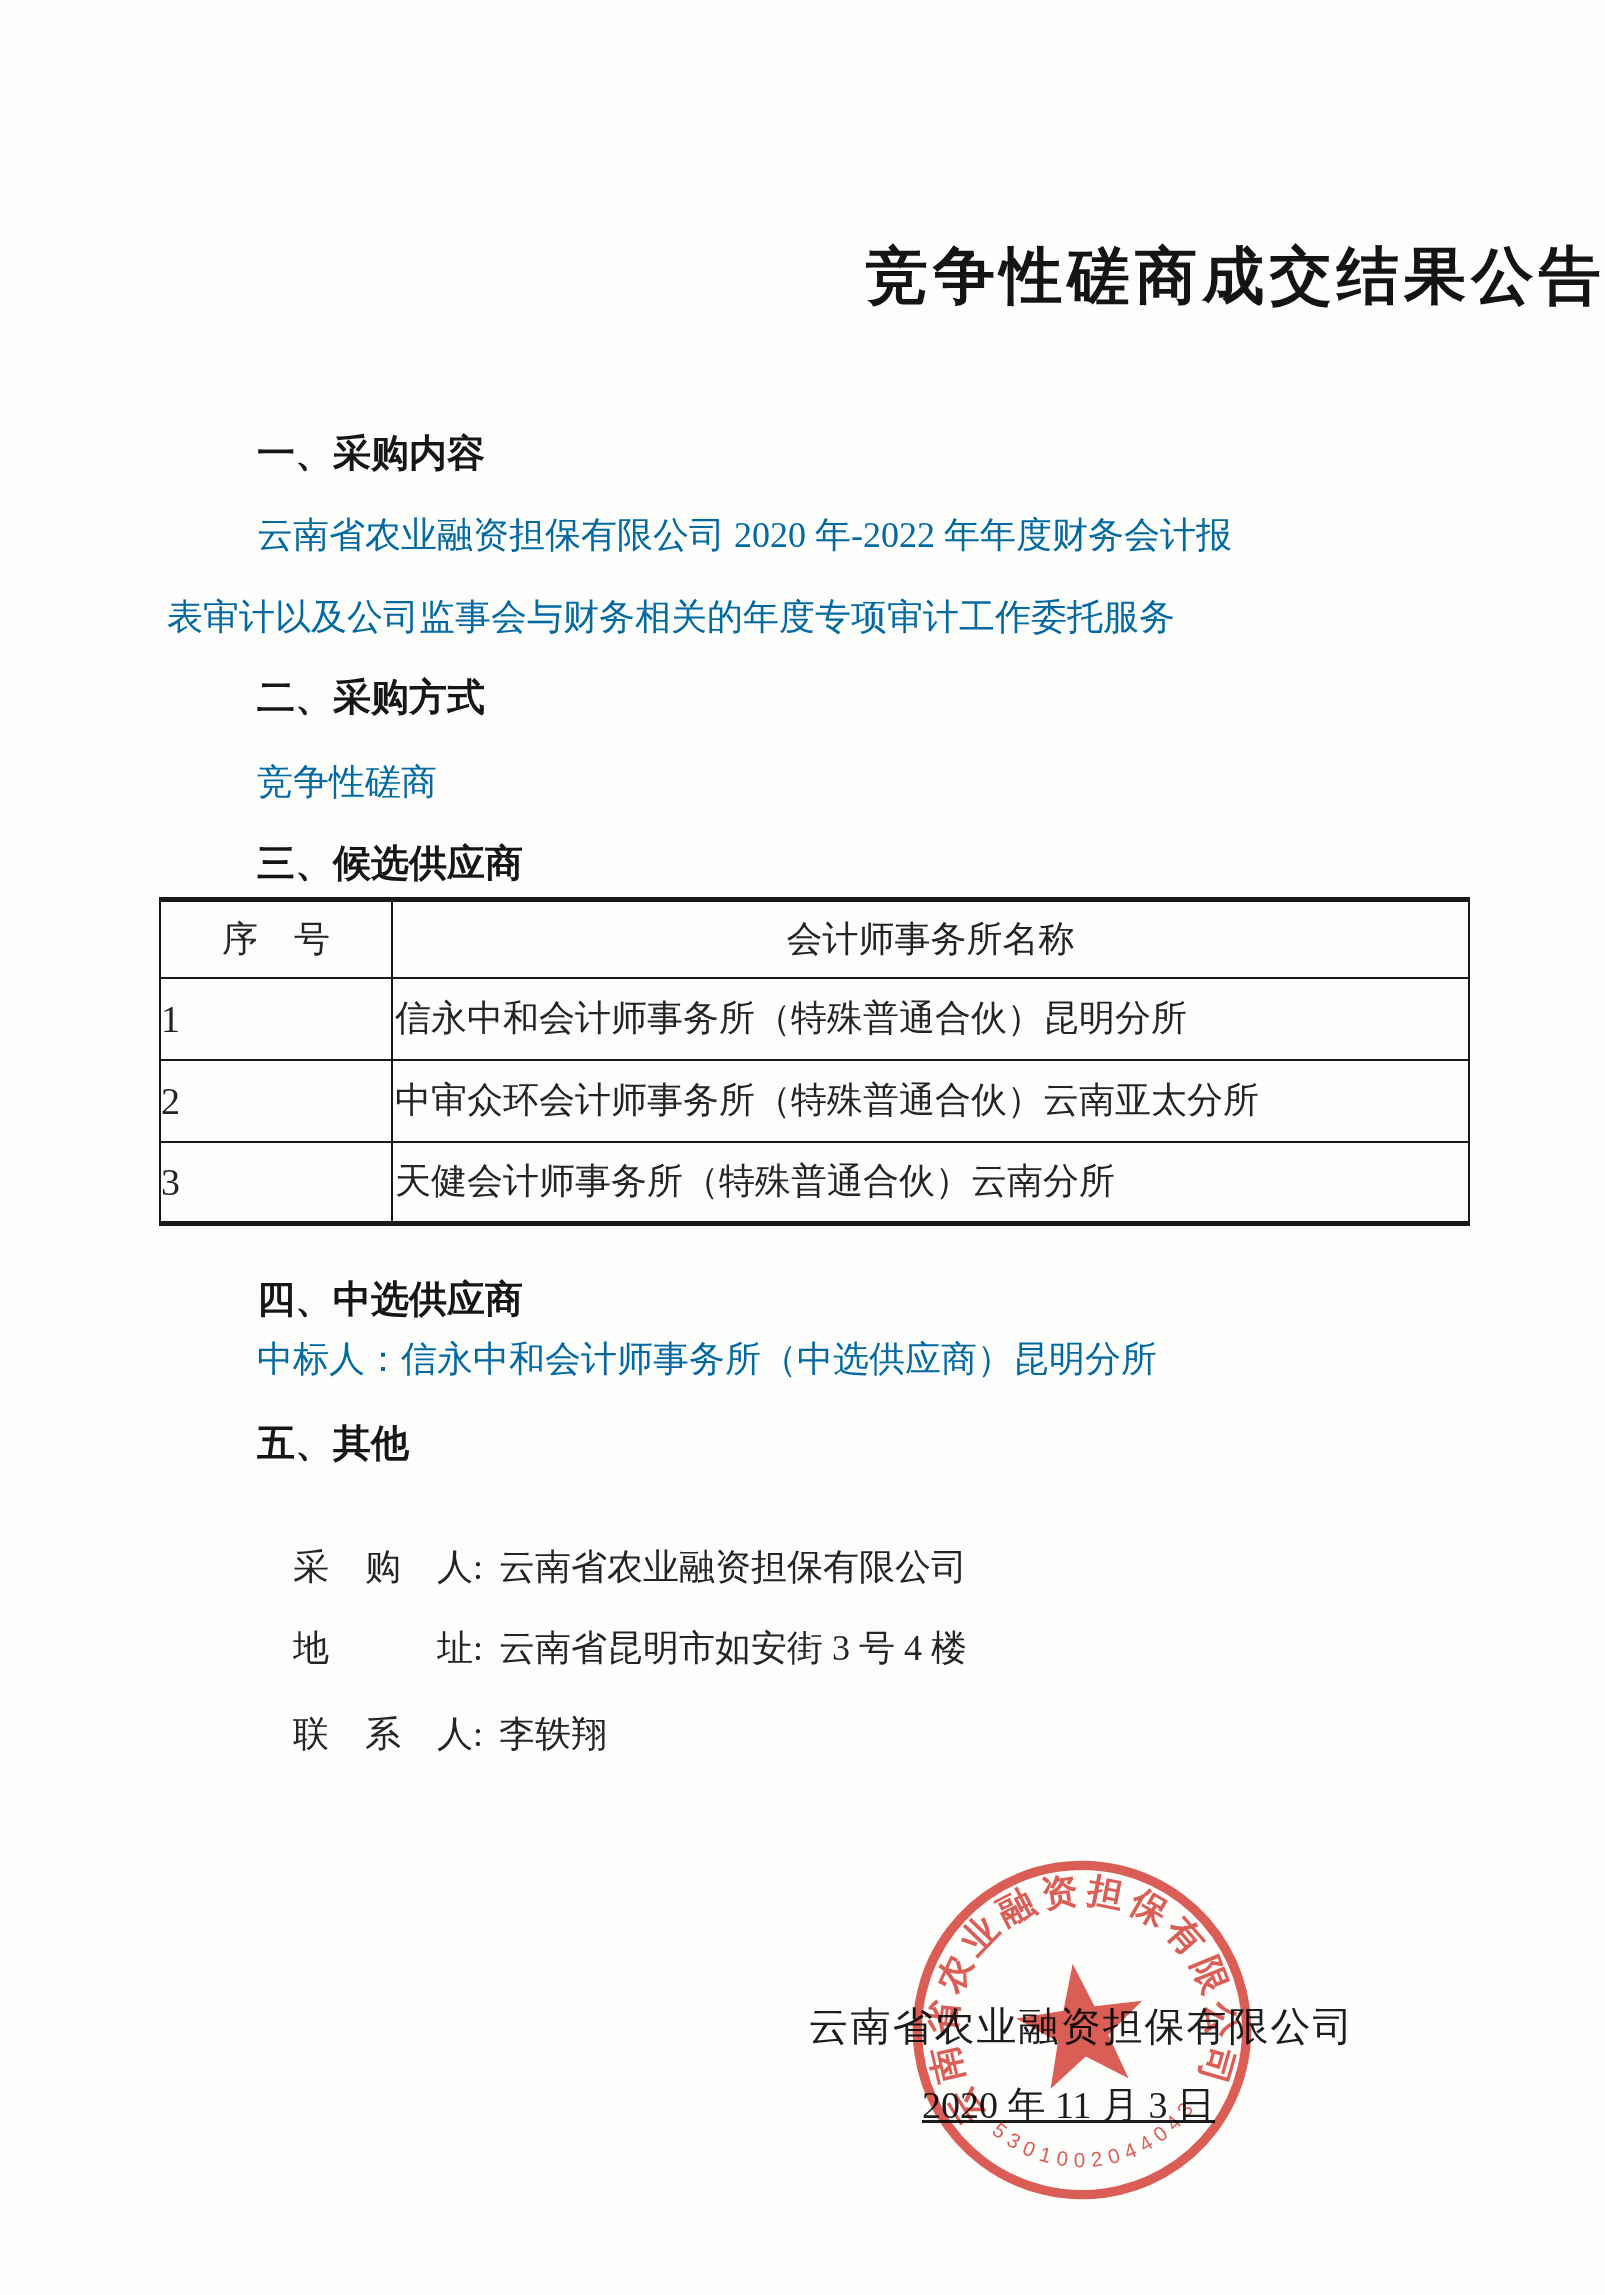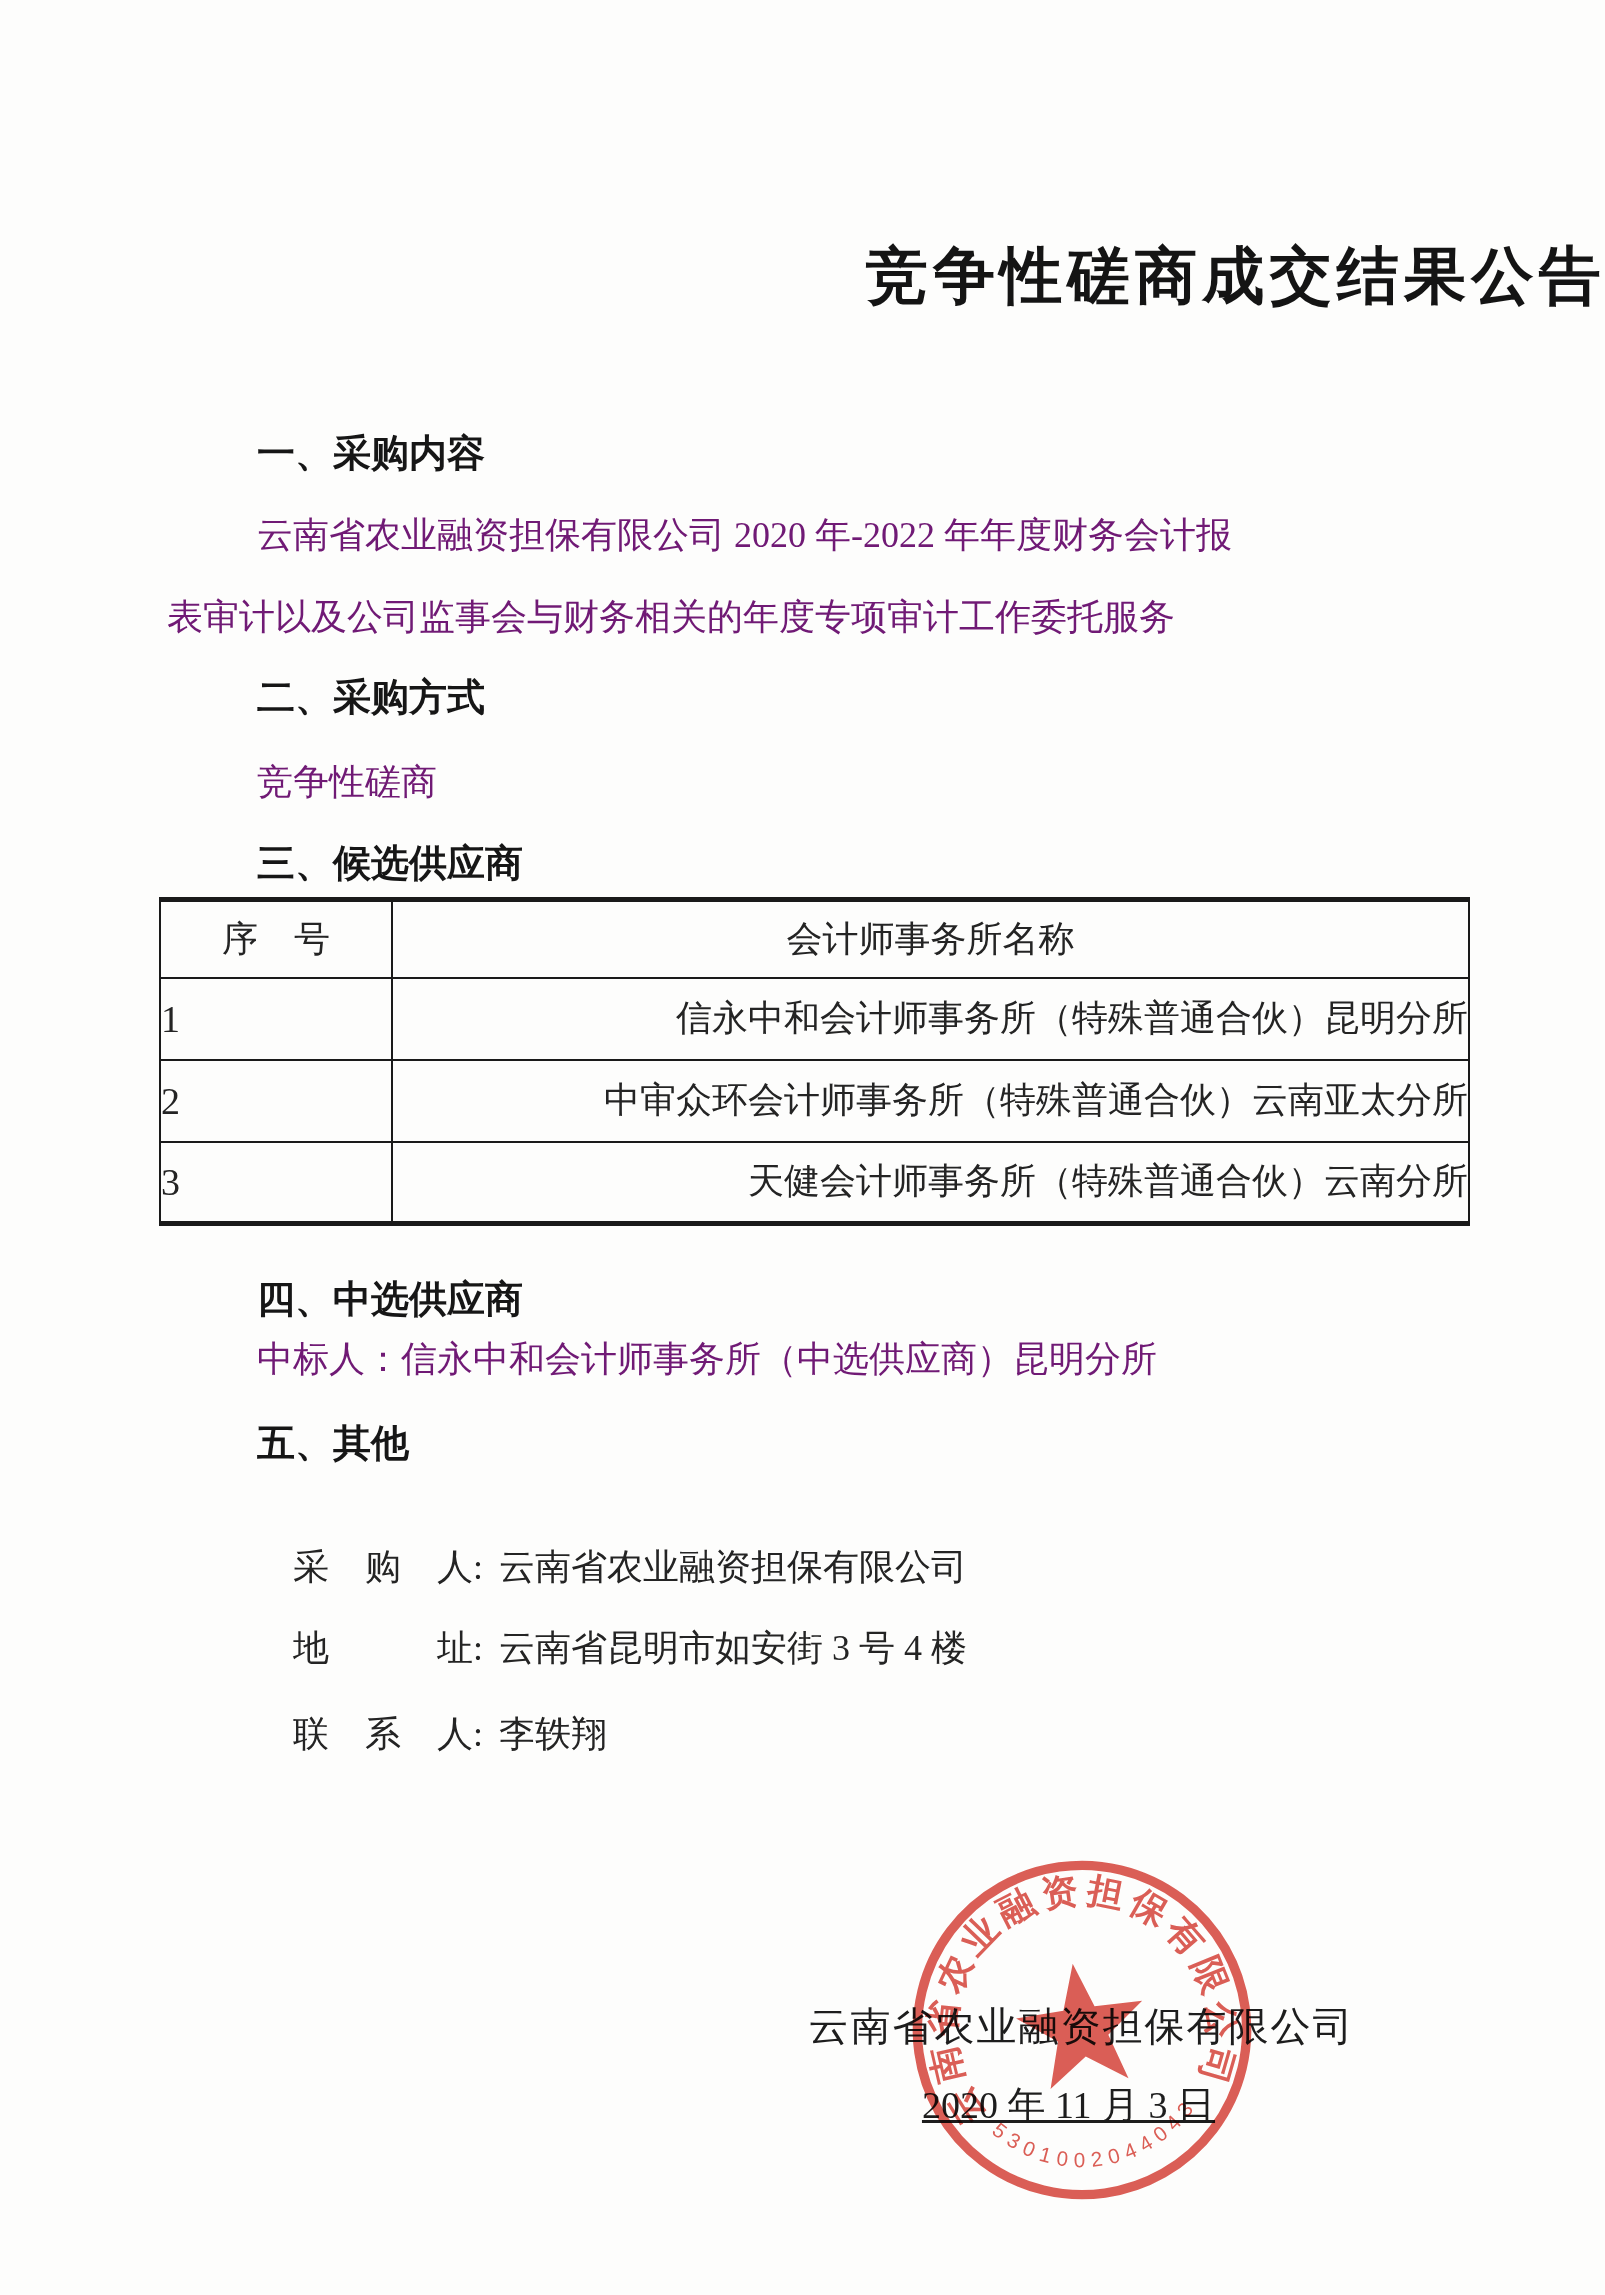--- a/index.html
+++ b/index.html
@@ -26,21 +26,21 @@
     position:absolute; left:257px;
     font-family:"Liberation Sans", sans-serif;
     font-weight:700;
     font-size:38px;
     color:#161616;
     white-space:pre;
   }
   .body-line {
     position:absolute;
     font-size:36px;
-    color:#701a75;
+    color:#0369a1;
     white-space:pre;
   }
   #sec1-h { top:428px; }
   #para1-l1 { left:257px; top:511px; }
   #para1-l2 { left:167px; top:593px; }
   #sec2-h { top:672px; }
   #para2 { left:257px; top:758px; }
   #sec3-h { top:838px; }
   #sec4-h { top:1254px;margin-top:20px; }
   #para4 { left:257px; top:1335px; }
@@ -56,21 +56,21 @@
   }
   table.suppliers th, table.suppliers td {
     border:2.7px solid #1a1a1a;
     font-weight:normal;
     vertical-align:middle;
   }
   table.suppliers { border-top:5.3px solid #1a1a1a; border-bottom:5.3px solid #1a1a1a; }
   table.suppliers .col-no { width:232px; text-align:center; }
   table.suppliers th { height:78px; text-align:center; white-space:pre; }
   table.suppliers td { height:82px; }
-  table.suppliers td.name { text-align:right; padding-left:12px; white-space:pre; }
+  table.suppliers td.name { text-align:left; padding-left:2px; white-space:pre; }
   table.suppliers td.no { font-size:38px; }
 
   .contact {
     position:absolute; left:257px;
     font-size:36px; color:#242424;
     white-space:pre;
   }
   .contact .label { display:inline-block; white-space:pre; }
   .contact .value { margin-left:16px; white-space:pre; }
   #contact-0 { top:1501px; }

